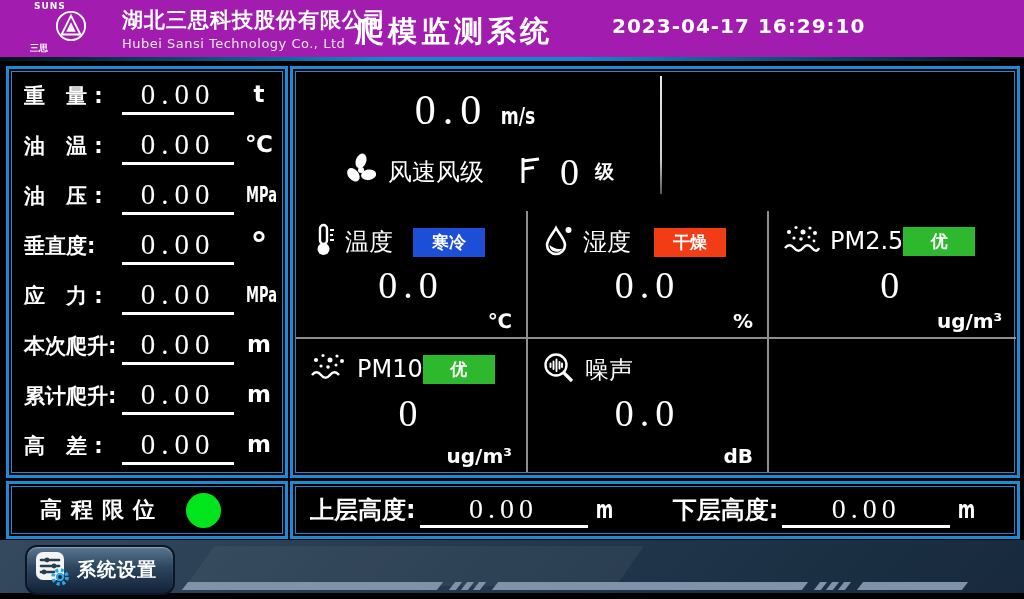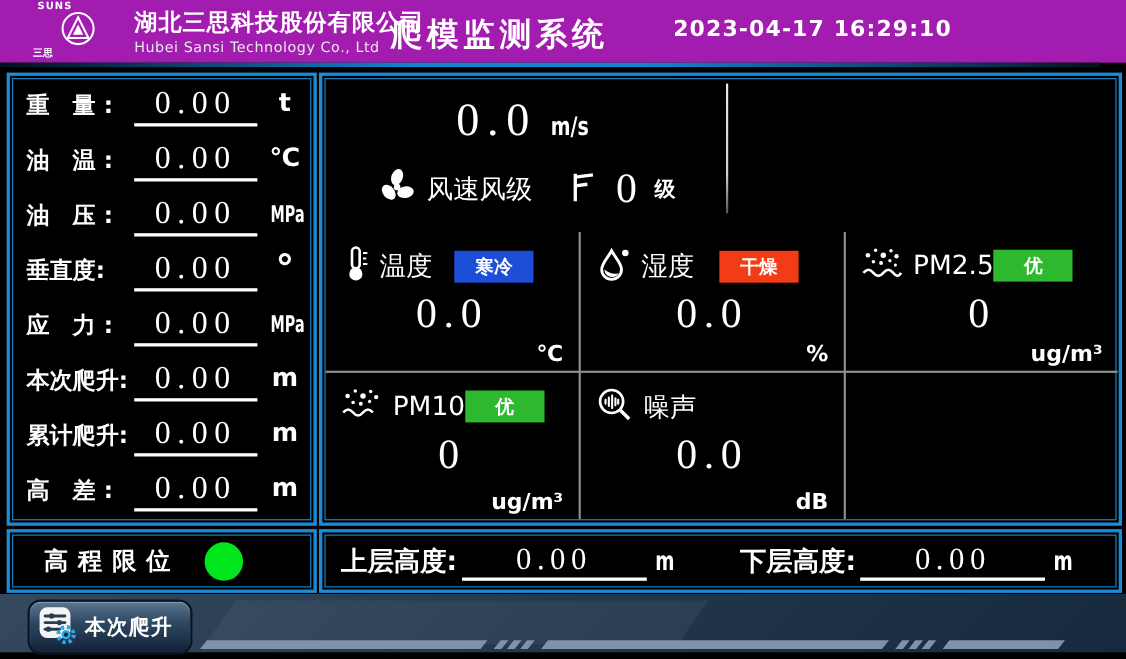--- a/index.html
+++ b/index.html
@@ -354,17 +354,17 @@
           <g fill="#2a3c50">
             <circle cx="14" cy="11" r="2.4"></circle>
               <circle cx="21" cy="17" r="2.4"></circle>
               <circle cx="11" cy="23" r="2.4"></circle>
           </g>
           <circle cx="27" cy="28" r="7" fill="none" stroke="#2da8e8" stroke-width="3.6" stroke-dasharray="3 2.6"></circle>
           <circle cx="27" cy="28" r="4.2" fill="#2da8e8"></circle>
           <circle cx="27" cy="28" r="1.9" fill="#10222f"></circle>
         </svg>
       </span>
-      <span class="settings-label">本次爬升</span>
+      <span class="settings-label">系统设置</span>
     </div>
   </div>
 
 </div>
 
 </body></html>

